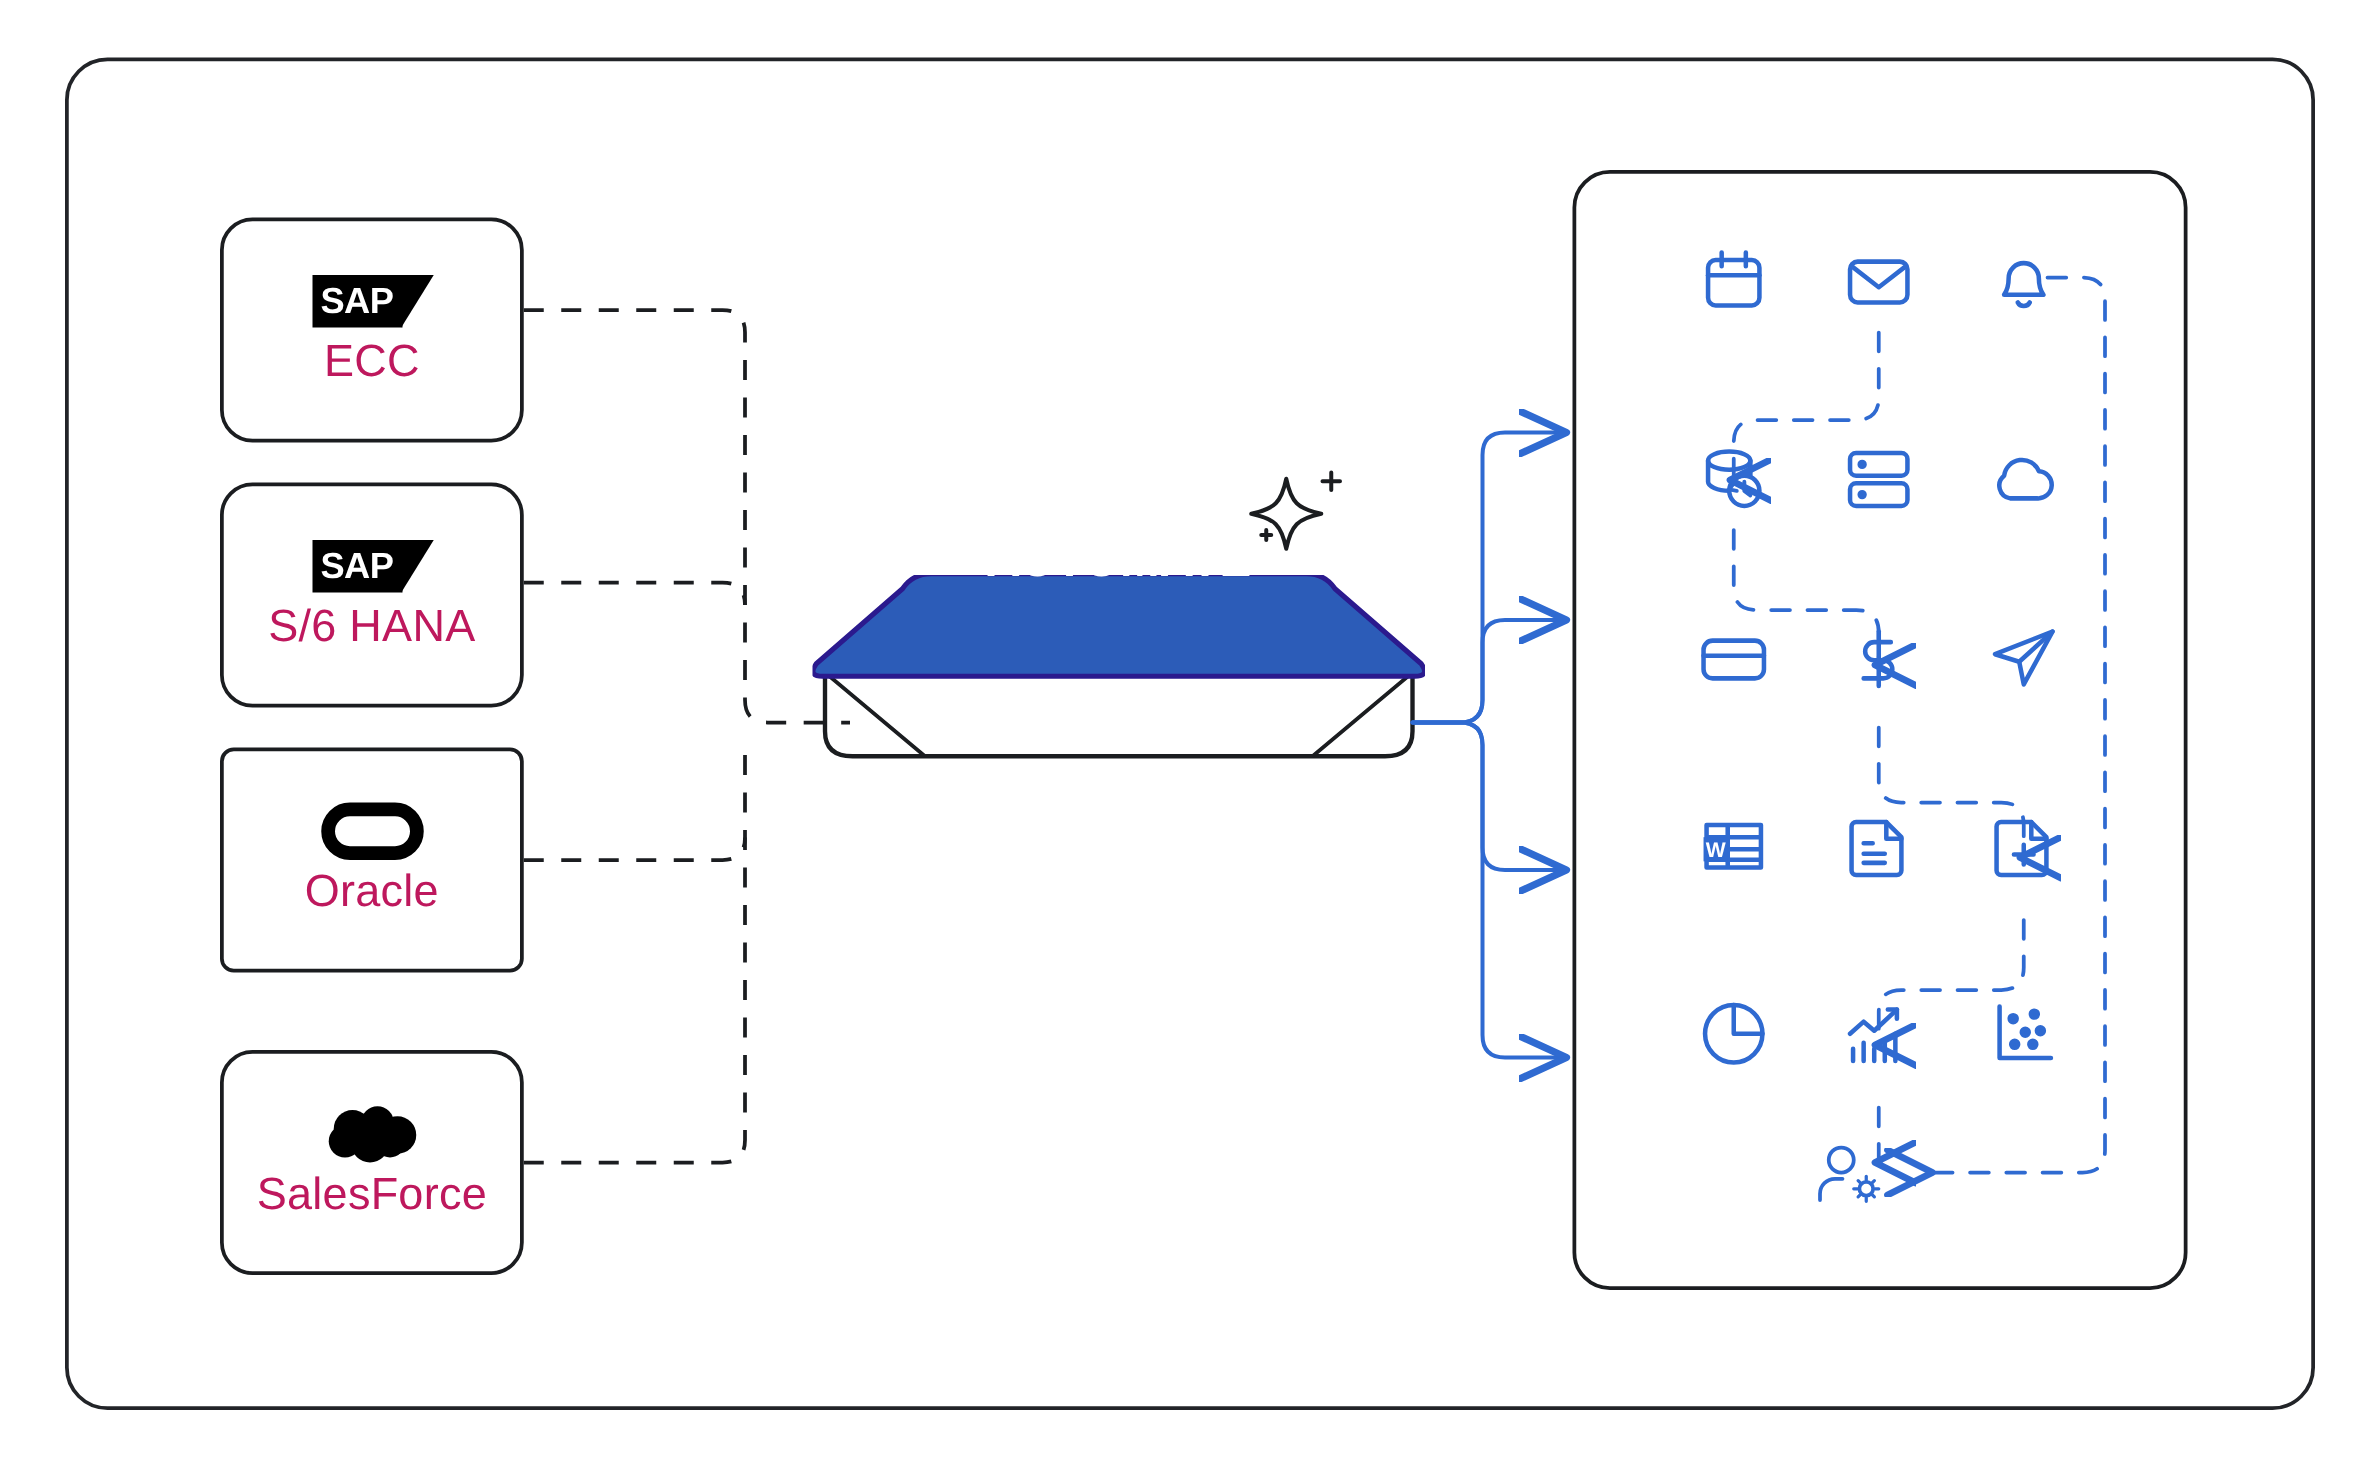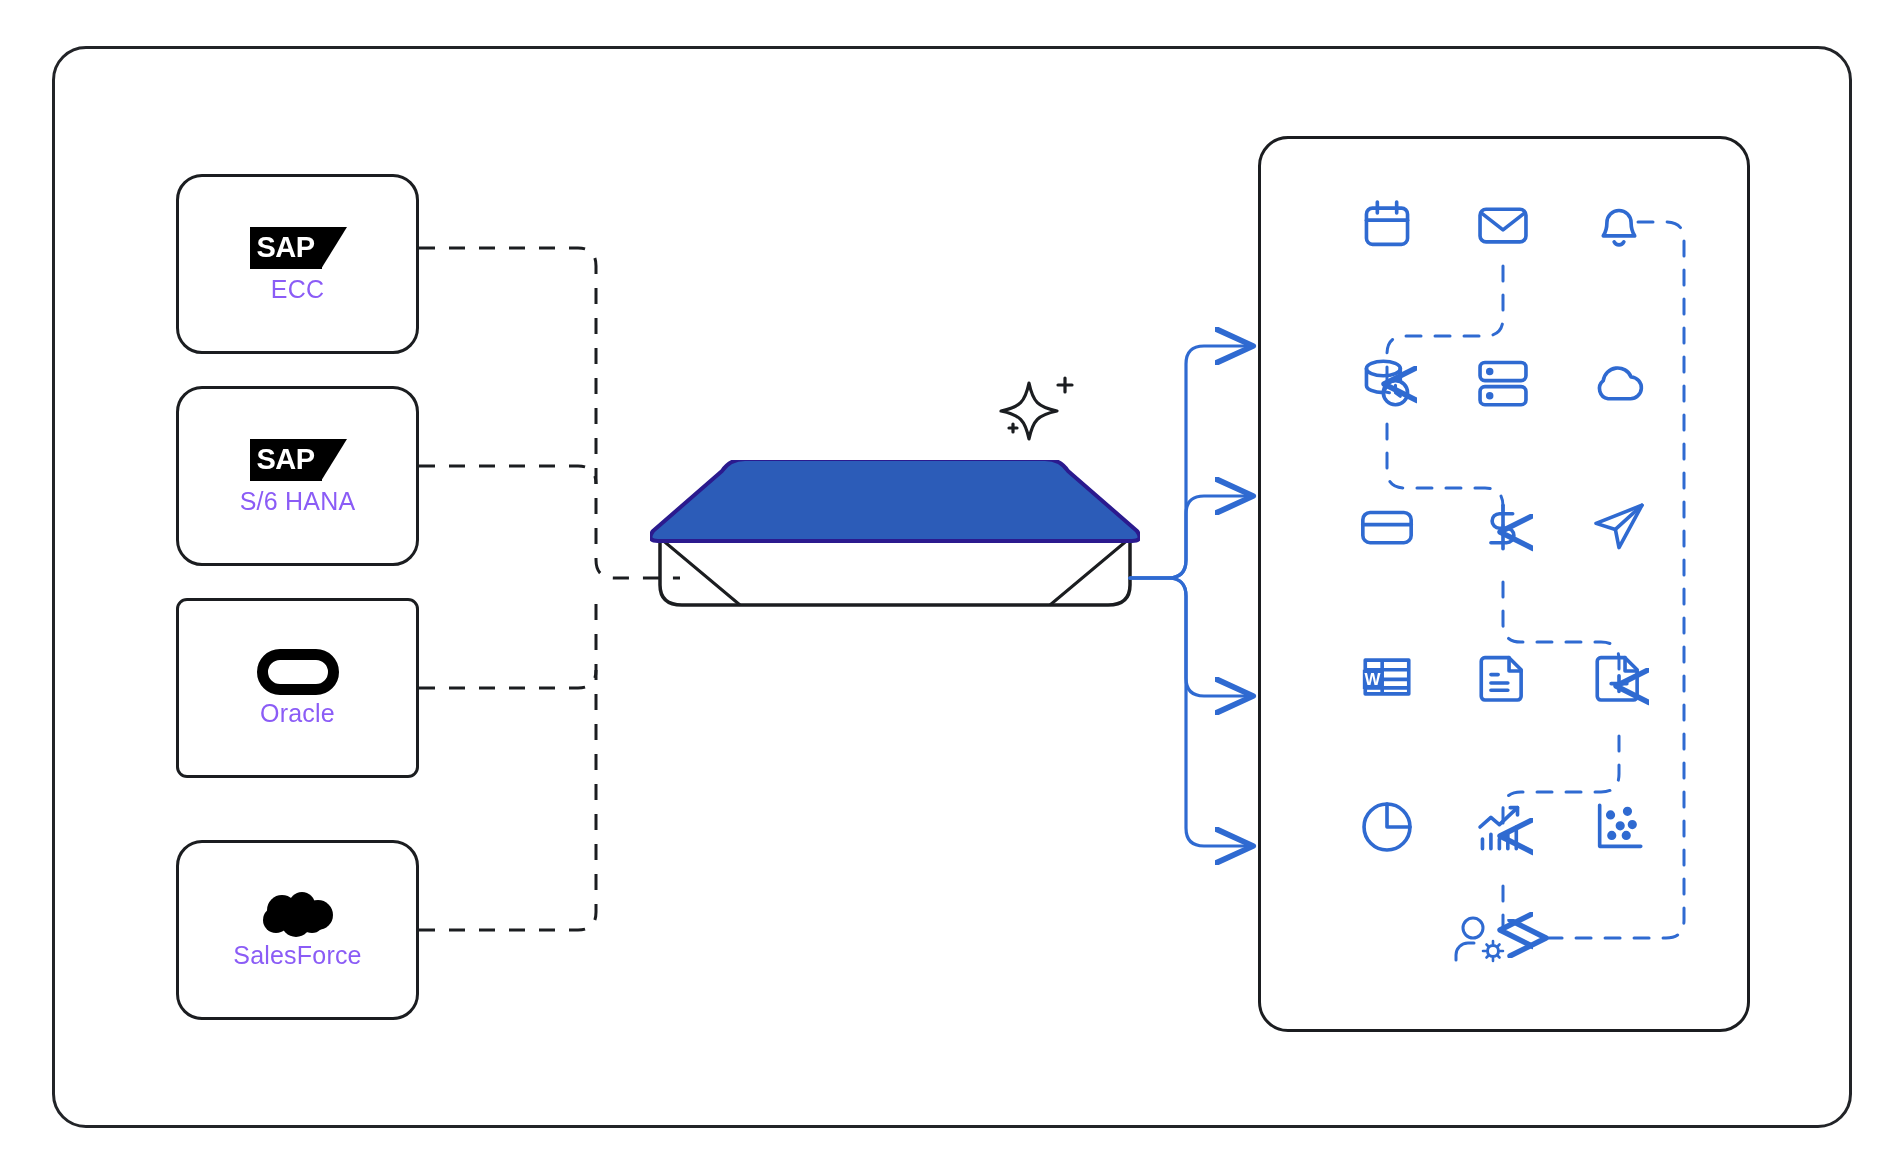--- a/index.html
+++ b/index.html
@@ -23,21 +23,21 @@
   .src-card {
     position: absolute; left: 176px;
     width: 243px; height: 180px;
     border: 3.5px solid #1b1d20; border-radius: 26px;
     background: #fff;
     display: flex; flex-direction: column;
     align-items: center; justify-content: center;
     gap: 4px;
   }
   .src-label {
-    font-size: 25px; color: #8b5cf6; letter-spacing: .2px;
+    font-size: 36px; color: #be185d; letter-spacing: .2px;
     font-family: "Liberation Sans", sans-serif; font-weight: 400;
   }
   .logo-box { height: 46px; display: flex; align-items: center; justify-content: center; }
 
   
   .sap-logo { position: relative; width: 96px; height: 42px; }
   .sap-logo .sap-body {
     position: absolute; left: 0; top: 0; width: 72px; height: 42px; background: #000;
   }
   .sap-logo .sap-tail {
@@ -135,20 +135,21 @@
   <div class="stack-wrap">
     <svg width="490" height="290" viewBox="0 0 490 290">
 
       <path d="M 10 78 L 10 125 Q 10 145 32 145 L 458 145 Q 480 145 480 125 L 480 78 L 400 78 L 90 78 Z" fill="#ffffff" stroke="#1b1d20" stroke-width="3.5" stroke-linejoin="round"></path>
       <path d="M 10 78 L 90 145 M 480 78 L 400 145" fill="none" stroke="#1b1d20" stroke-width="3"></path>
 
       <path d="M 95 2 Q 80 2 72 14 L 3 74 Q -4 84 8 84 L 482 84 Q 494 84 487 74 L 418 14 Q 410 2 395 2 Z" transform="translate(0,-3) scale(1,1)" fill="#2c5cb8" stroke="#2b1a8e" stroke-width="4" stroke-linejoin="round"></path>
     </svg>
     <div style="position:absolute;left:0;top:-78px;width:490px;text-align:center;color:#fff;font-weight:bold;line-height:1.18;">
       <div style="font-size:38px;">NEXr</div>
+      <div style="font-size:38px;">AUTOMATE</div>
     </div>
   </div>
 
   <div class="icon-grid">
 
     <div class="ic" style="left:0px;top:0px;">
       <svg viewBox="0 0 48 48" fill="none" stroke="#2f6ad1" stroke-width="3" stroke-linecap="round" stroke-linejoin="round">
         <rect x="7" y="10" width="34" height="30" rx="5"></rect>
           <path d="M7 20h34"></path>
           <path d="M16 5v9M32 5v9"></path>

